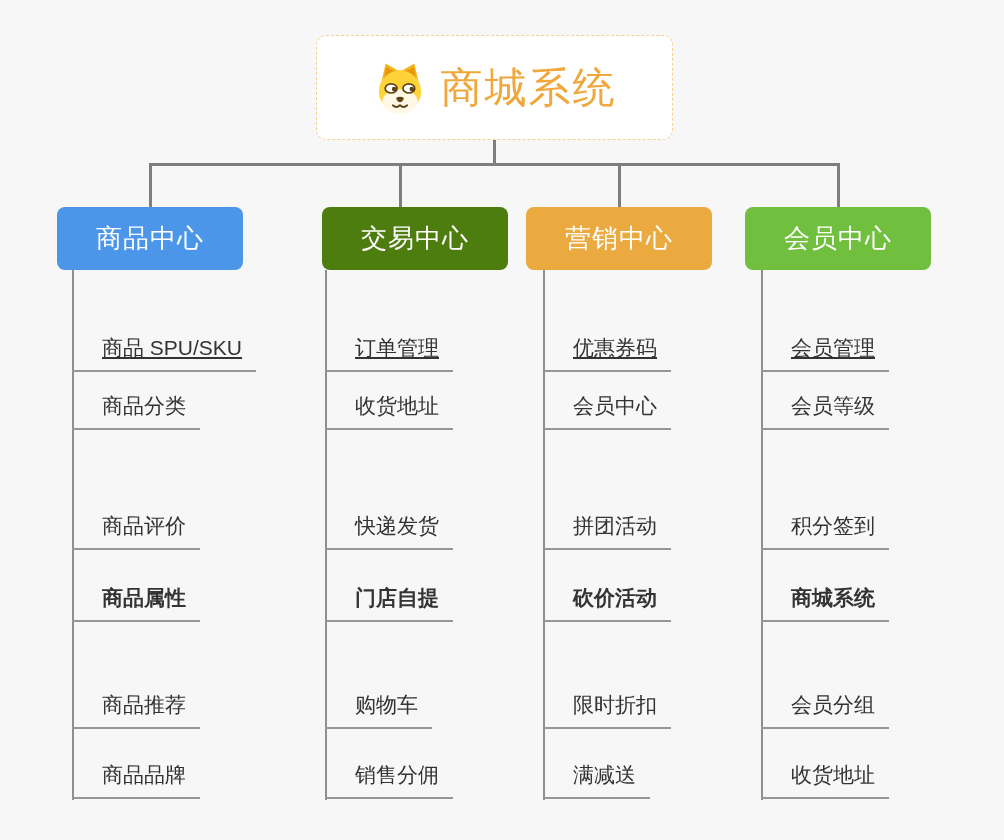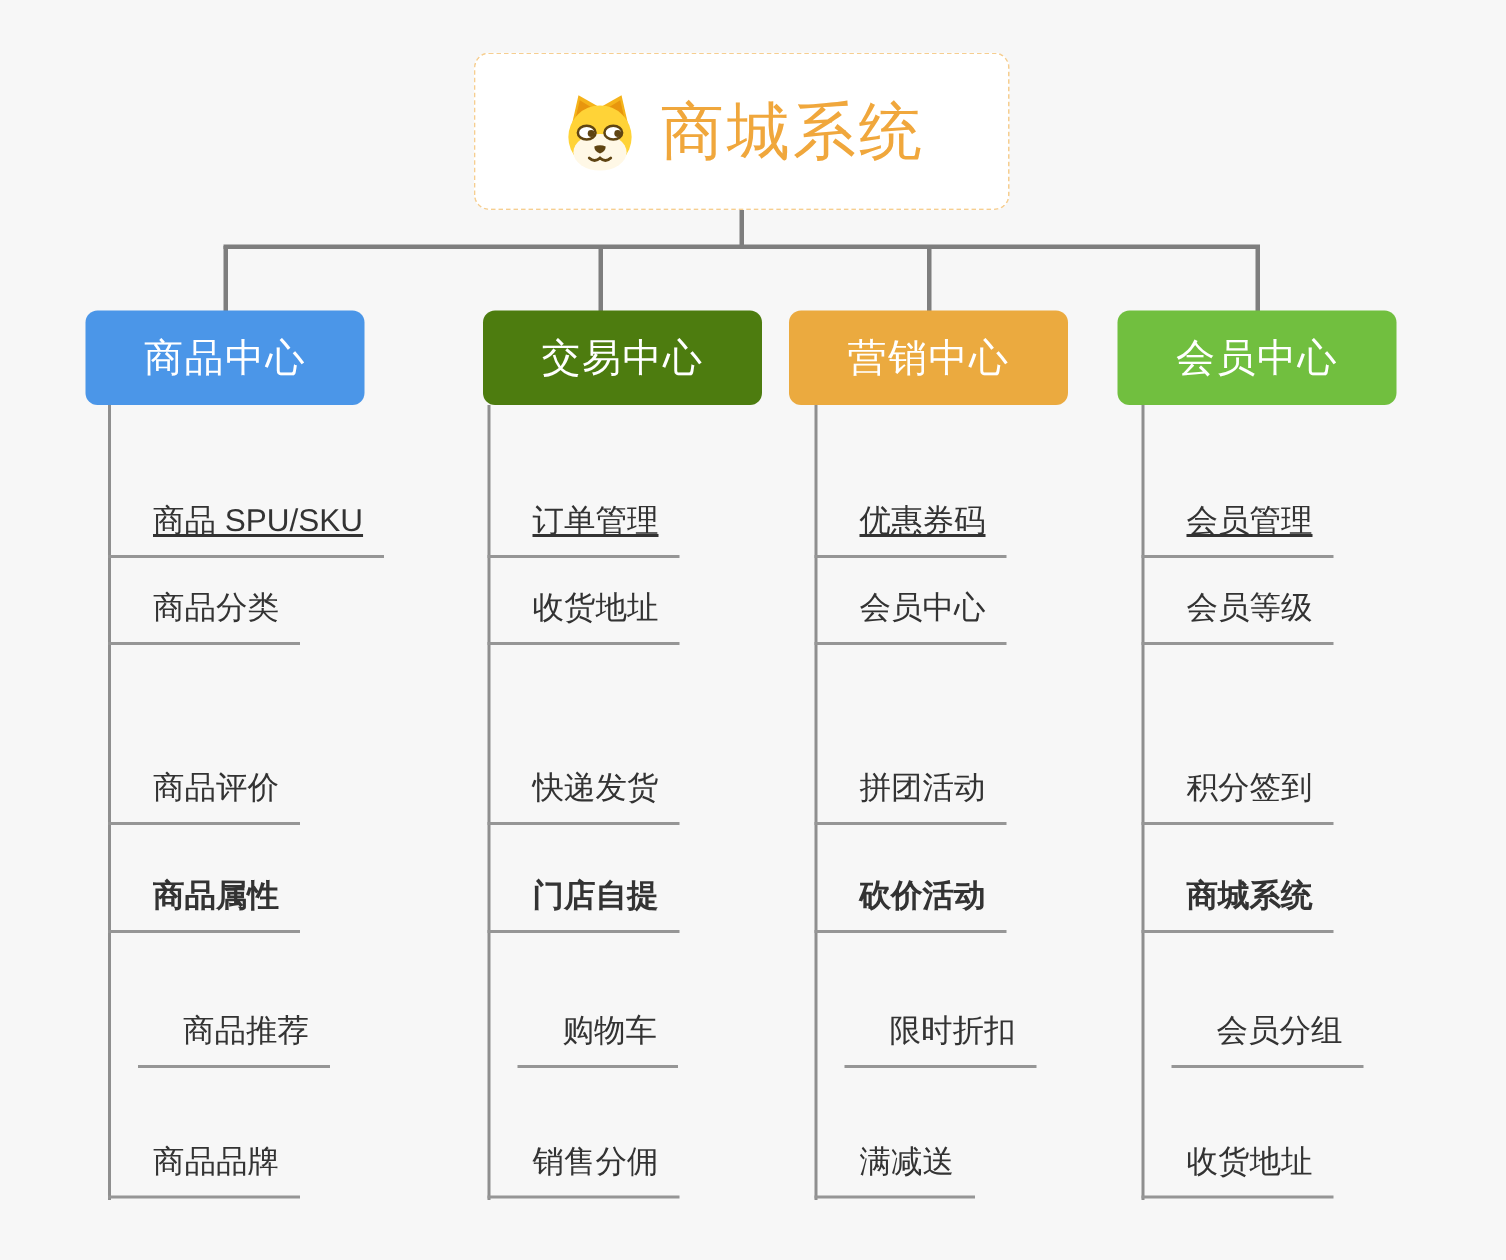--- a/index.html
+++ b/index.html
@@ -77,21 +77,21 @@
     border-bottom:2px solid #969696;
     font-size:21px;
     line-height:28px;
     color:#333333;
     white-space:nowrap;
   }
   .leaf.l1{top:64px;text-decoration:underline;}
   .leaf.l2{top:122px;}
   .leaf.l3{top:226px;margin-top:16px;}
   .leaf.l4{top:314px;font-weight:bold;}
-  .leaf.l5{top:404px;margin-left:20px;}
+  .leaf.l5{top:421px;}
   .leaf.l6{top:491px;}
 </style>
 </head>
 <body>
 
 <div class="canvas">
 
   <div class="root-node">
     <svg class="root-icon" viewBox="0 0 64 64" aria-hidden="true">
       <polygon points="10,25 15,3 31,12" fill="#f5b31a"></polygon>

